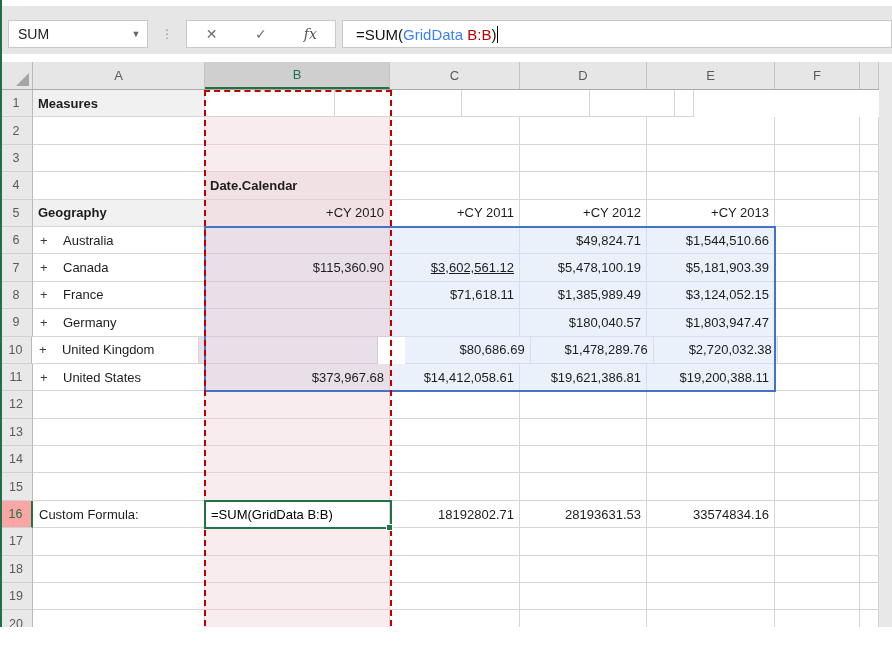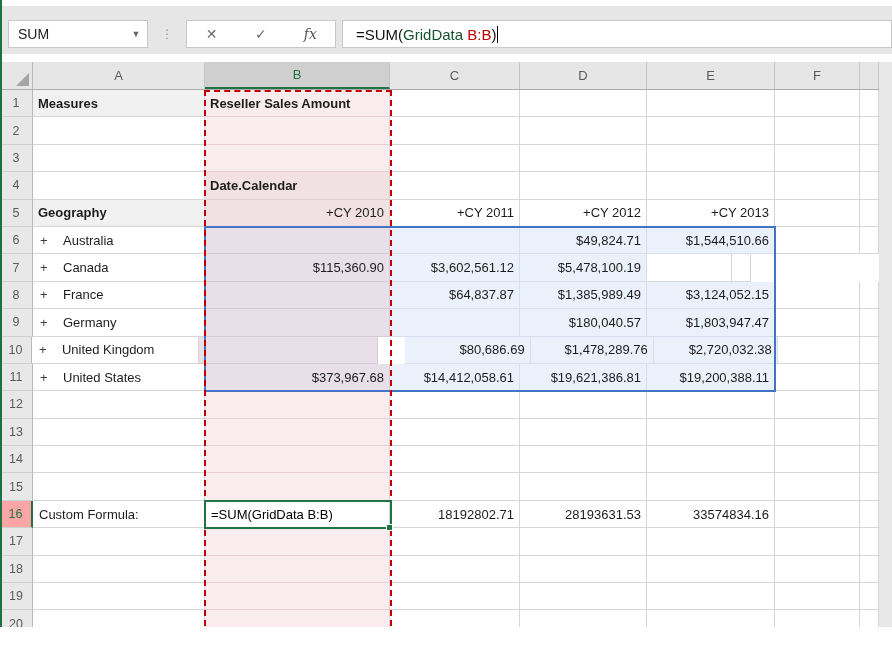--- a/index.html
+++ b/index.html
@@ -24,21 +24,21 @@
             align-items:center; justify-content:center; color:#8f8f8f; font-size:12px; letter-spacing:0; }
 
   .fb-buttons { position:absolute; left:186px; top:14px; width:150px; height:28px; background:#fff;
                 border:1px solid #C8C8C8; display:flex; align-items:center; justify-content:space-around; }
   .fb-btn { color:#6e6e6e; font-size:14px; width:30px; text-align:center; cursor:default; }
   .fb-btn.fx { font-family:"DejaVu Serif", serif; font-style:italic; font-size:14px; color:#555; }
 
   .formula-box { position:absolute; left:342px; top:14px; width:550px; height:28px; background:#fff;
                  border:1px solid #C8C8C8; display:flex; align-items:center; }
   .formula-text { padding-left:13px; font-size:15px; color:#111; white-space:pre; }
-  .ref-name { color:#14532d; }
+  .ref-name { color:#3b82f6; }
   .ref-range { color:#C00000; }
   .caret-bar { display:inline-block; width:1px; height:17px; background:#000; vertical-align:-3px; margin-left:1px; }
 
   
   .col-headers { position:absolute; left:0; top:62px; width:879px; height:28px; display:flex;
                  background:#E6E6E6; border-bottom:1px solid #ABABAB; }
   .corner { width:33px; height:100%; position:relative; border-right:1px solid #B9B9B9; }
   .corner-tri { position:absolute; right:3px; bottom:3px; width:0; height:0;
                 border-left:13px solid transparent; border-bottom:13px solid #A5A5A5; }
   .col-h { height:100%; display:flex; align-items:center; justify-content:center;
@@ -113,21 +113,20 @@
       <div class="col-h" style="width: 128px;">E</div>
       <div class="col-h" style="width: 85px;">F</div>
       <div class="col-h" style="width: 19px;"></div>
     </div>
   <div class="right-strip"></div>
 
   <div class="rows" id="rowsHost">
       <div class="grid-row">
         <div class="row-h">1</div>
         <div class="cell fill-gray bold" style="width: 172px;">Measures</div>
-        <div class="cell fill-pink bold" style="width: 185px;">Reseller Sales Amount</div>
         <div class="cell fill-white" style="width: 130px;"></div>
         <div class="cell fill-white" style="width: 127px;"></div>
         <div class="cell fill-white" style="width: 128px;"></div>
         <div class="cell fill-white" style="width: 85px;"></div>
         <div class="cell fill-white" style="width: 19px;"></div>
       </div>
       <div class="grid-row">
         <div class="row-h">2</div>
         <div class="cell fill-white" style="width: 172px;"></div>
         <div class="cell fill-pink" style="width: 185px;"></div>
@@ -180,33 +179,34 @@
         <div class="cell fill-white" style="width: 85px;"></div>
         <div class="cell fill-white" style="width: 19px;"></div>
       </div>
       <div class="grid-row">
         <div class="row-h">7</div>
         <div class="cell fill-white" style="width: 172px;">
           <span class="expand-glyph">+</span>
           <span class="country-label">Canada</span>
         </div>
         <div class="cell fill-lav al-r" style="width: 185px;">$115,360.90</div>
-        <div class="cell fill-blue al-r" style="width: 130px;">$3,602,561.12</div>
+        <div class="cell fill-blue al-r" style="width: 130px; text-decoration: underline;">$3,602,561.12</div>
         <div class="cell fill-blue al-r" style="width: 127px;">$5,478,100.19</div>
+        <div class="cell fill-blue al-r" style="width: 128px;">$5,181,903.39</div>
         <div class="cell fill-white" style="width: 85px;"></div>
         <div class="cell fill-white" style="width: 19px;"></div>
       </div>
       <div class="grid-row">
         <div class="row-h">8</div>
         <div class="cell fill-white" style="width: 172px;">
           <span class="expand-glyph">+</span>
           <span class="country-label">France</span>
         </div>
         <div class="cell fill-lav" style="width: 185px;"></div>
-        <div class="cell fill-blue al-r" style="width: 130px;">$64,837.87</div>
+        <div class="cell fill-blue al-r" style="width: 130px;">$71,618.11</div>
         <div class="cell fill-blue al-r" style="width: 127px;">$1,385,989.49</div>
         <div class="cell fill-blue al-r" style="width: 128px;">$3,124,052.15</div>
         <div class="cell fill-white" style="width: 85px;"></div>
         <div class="cell fill-white" style="width: 19px;"></div>
       </div>
       <div class="grid-row">
         <div class="row-h">9</div>
         <div class="cell fill-white" style="width: 172px;">
           <span class="expand-glyph">+</span>
           <span class="country-label">Germany</span>

